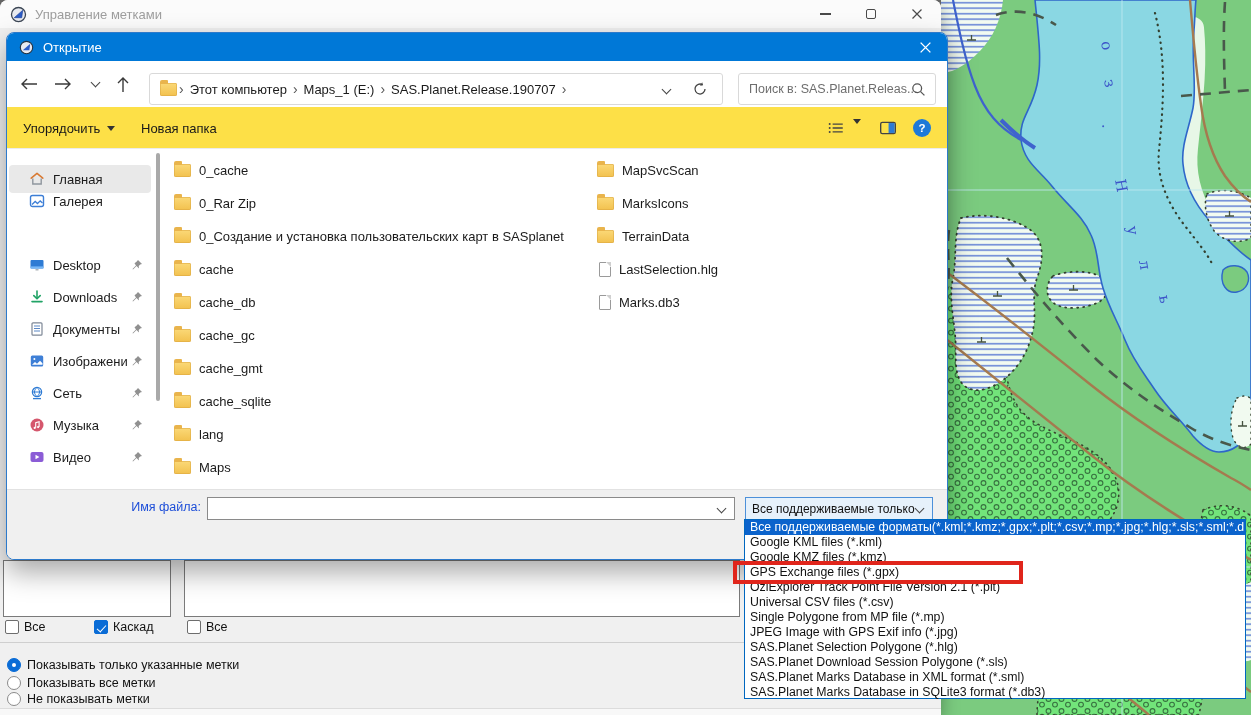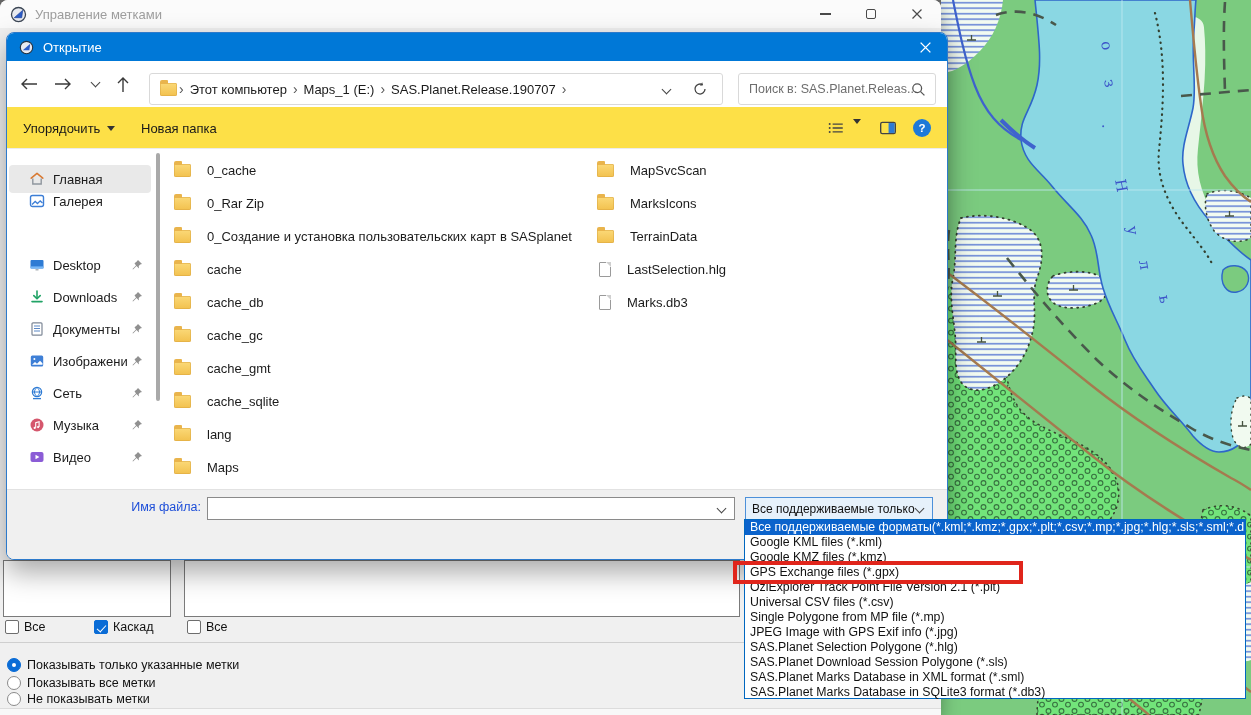--- a/index.html
+++ b/index.html
@@ -61,21 +61,21 @@
   .help{width:18px;height:18px;border-radius:50%;background:#1D79D8;color:#fff;font-size:11.5px;font-weight:bold;display:flex;align-items:center;justify-content:center}
 
   .main{position:absolute;left:0;top:116px;right:0;height:340px;background:#fff}
   .side-item{position:absolute;left:2px;width:142px;height:28px;display:flex;align-items:center;border-radius:4px;font-size:13px;color:#1b1b1b}
   .side-item.sel{background:#E9E9E9}
   .side-item .ic{width:16px;height:16px;margin-left:20px;margin-right:8px;flex:0 0 auto}
   .side-item .pin{position:absolute;right:8px;width:12px;height:12px}
   .side-scroll{position:absolute;left:149px;top:4px;width:4px;height:248px;background:#A9A9A9;border-radius:2px}
 
   .fcol{position:absolute;top:5px}
-  .fcol .frow{height:33px;display:flex;align-items:center;gap:16px;font-size:13px;color:#1b1b1b}
+  .fcol .frow{height:33px;display:flex;align-items:center;gap:8px;font-size:13px;color:#1b1b1b}
   .fold{width:17px;height:13px;background:linear-gradient(#FBD978,#F2C14E);border-radius:1px 2px 2px 2px;position:relative;box-shadow:inset 0 0 0 .5px #D9A43E;flex:0 0 auto}
   .fold::before{content:"";position:absolute;top:-3px;left:0;width:8px;height:4px;background:#E9B44C;border-radius:2px 1px 0 0}
   .fico{width:12px;height:15px;background:#fff;border:1px solid #9a9a9a;border-radius:1px;position:relative;flex:0 0 auto;margin-left:2px}
   .fico::before{content:"";position:absolute;top:-1px;right:-1px;border-style:solid;border-width:0 5px 5px 0;border-color:#fff #cfcfcf}
 
   .footer{position:absolute;left:0;right:0;top:456px;height:71px;background:#F0F0F0;border-top:1px solid #E2E2E2}
   .fname-label{position:absolute;left:60px;top:6px;width:134px;text-align:right;font-size:12.5px;color:#1d4ed8;line-height:23px}
   .fname-input{position:absolute;left:200px;top:7px;width:528px;height:23px;background:#fff;border:1px solid #8a8a8a;font-size:12.5px;padding:0 22px 0 6px;line-height:21px;color:#111}
   .ftype-box{position:absolute;left:738px;top:7px;width:188px;height:23px;background:#E6F1FB;border:1px solid #4D90D9;font-size:12px;color:#111;display:flex;align-items:center;padding-left:6px;white-space:nowrap;overflow:hidden}
   .chev{width:7px;height:7px;border-right:1.4px solid #444;border-bottom:1.4px solid #444;transform:rotate(45deg);flex:0 0 auto}

